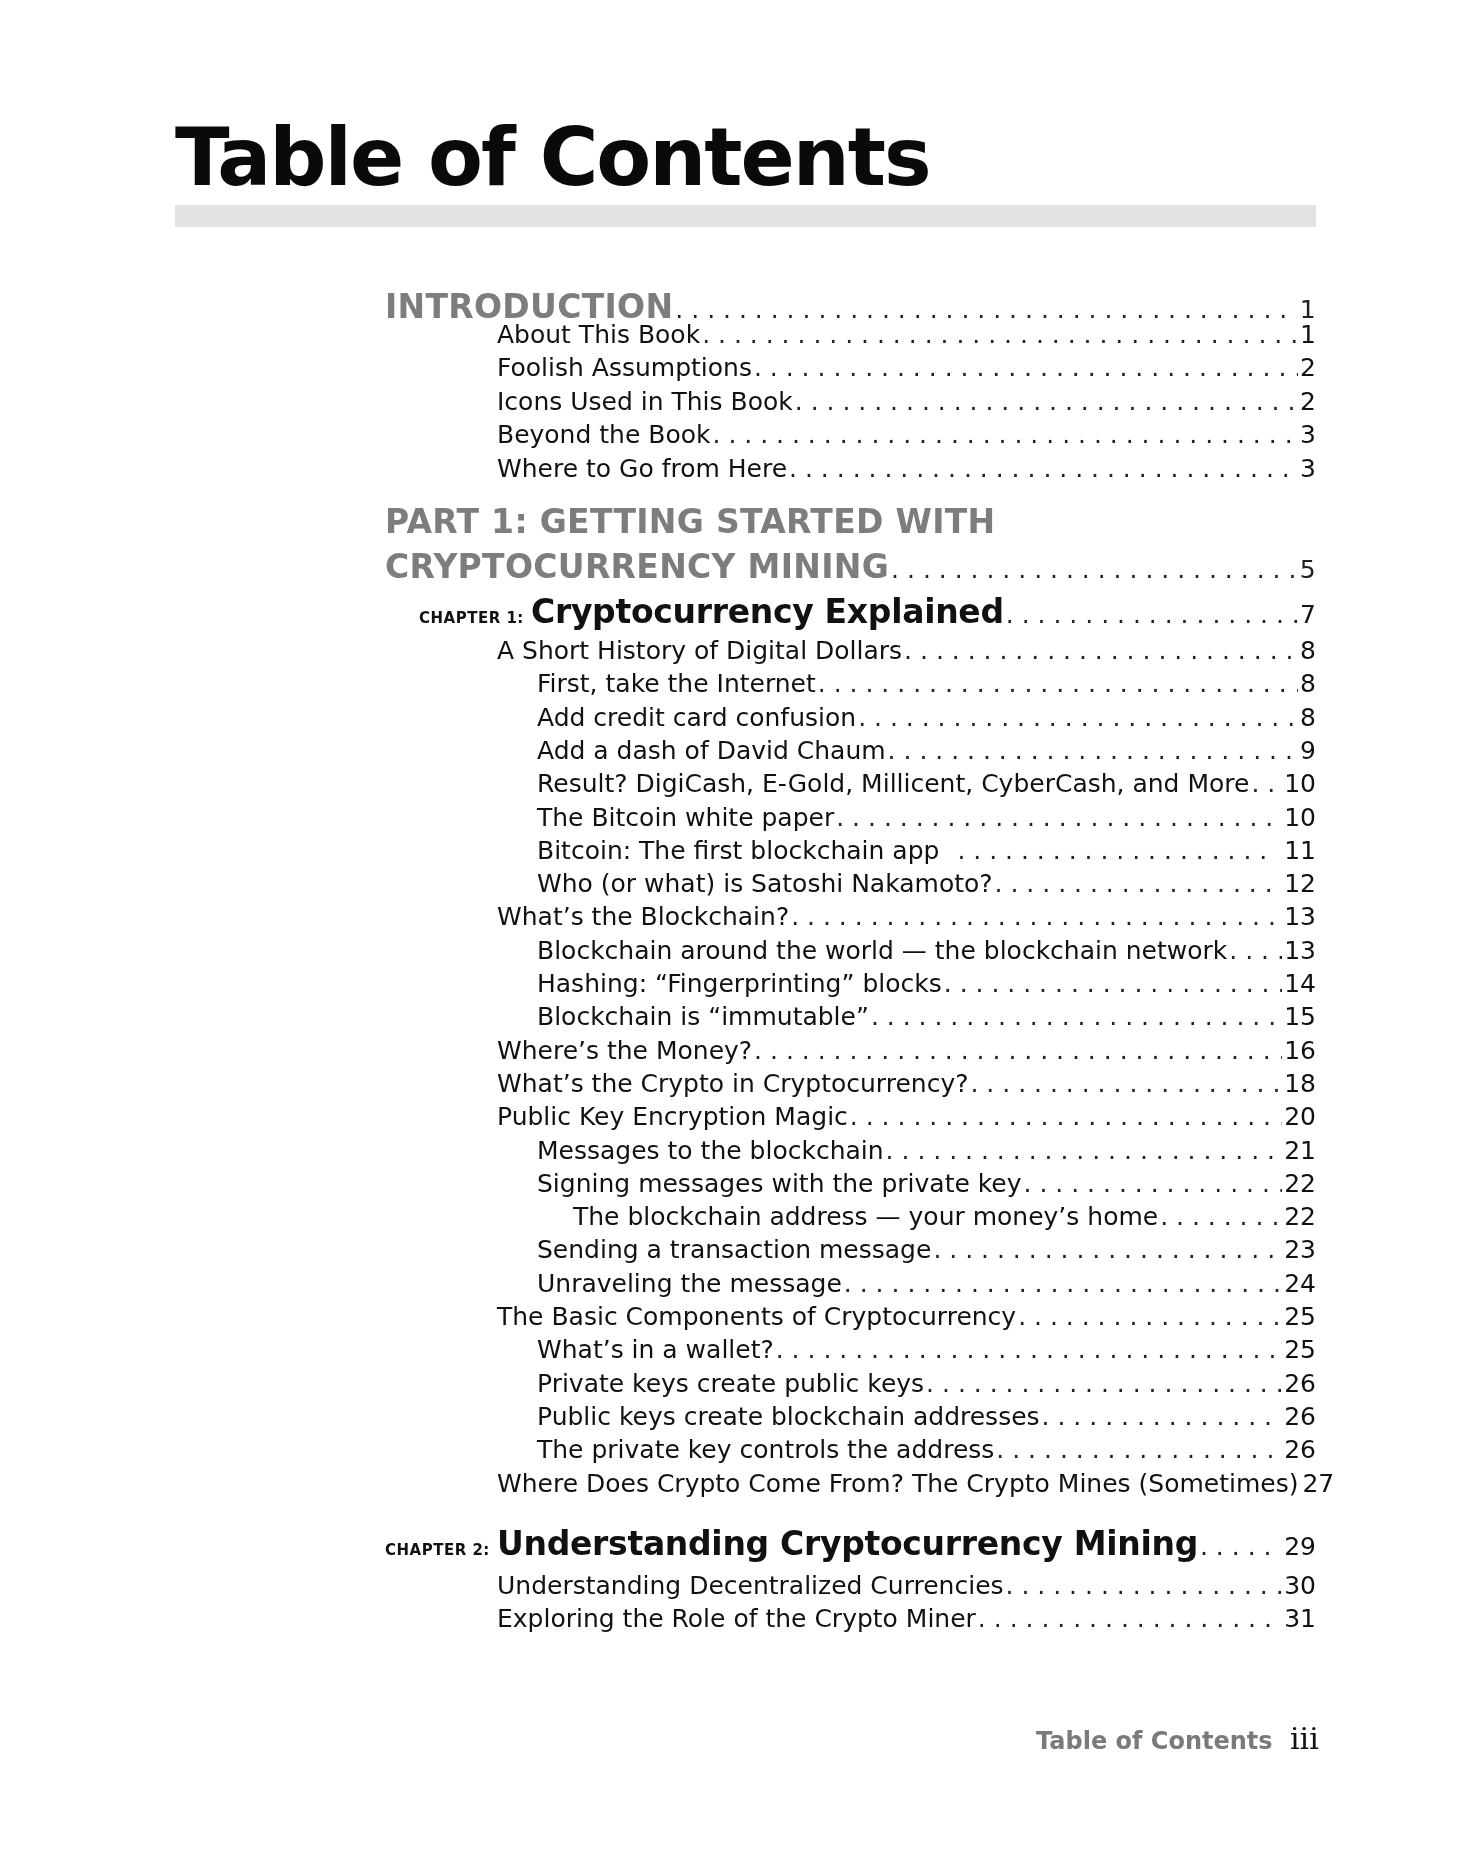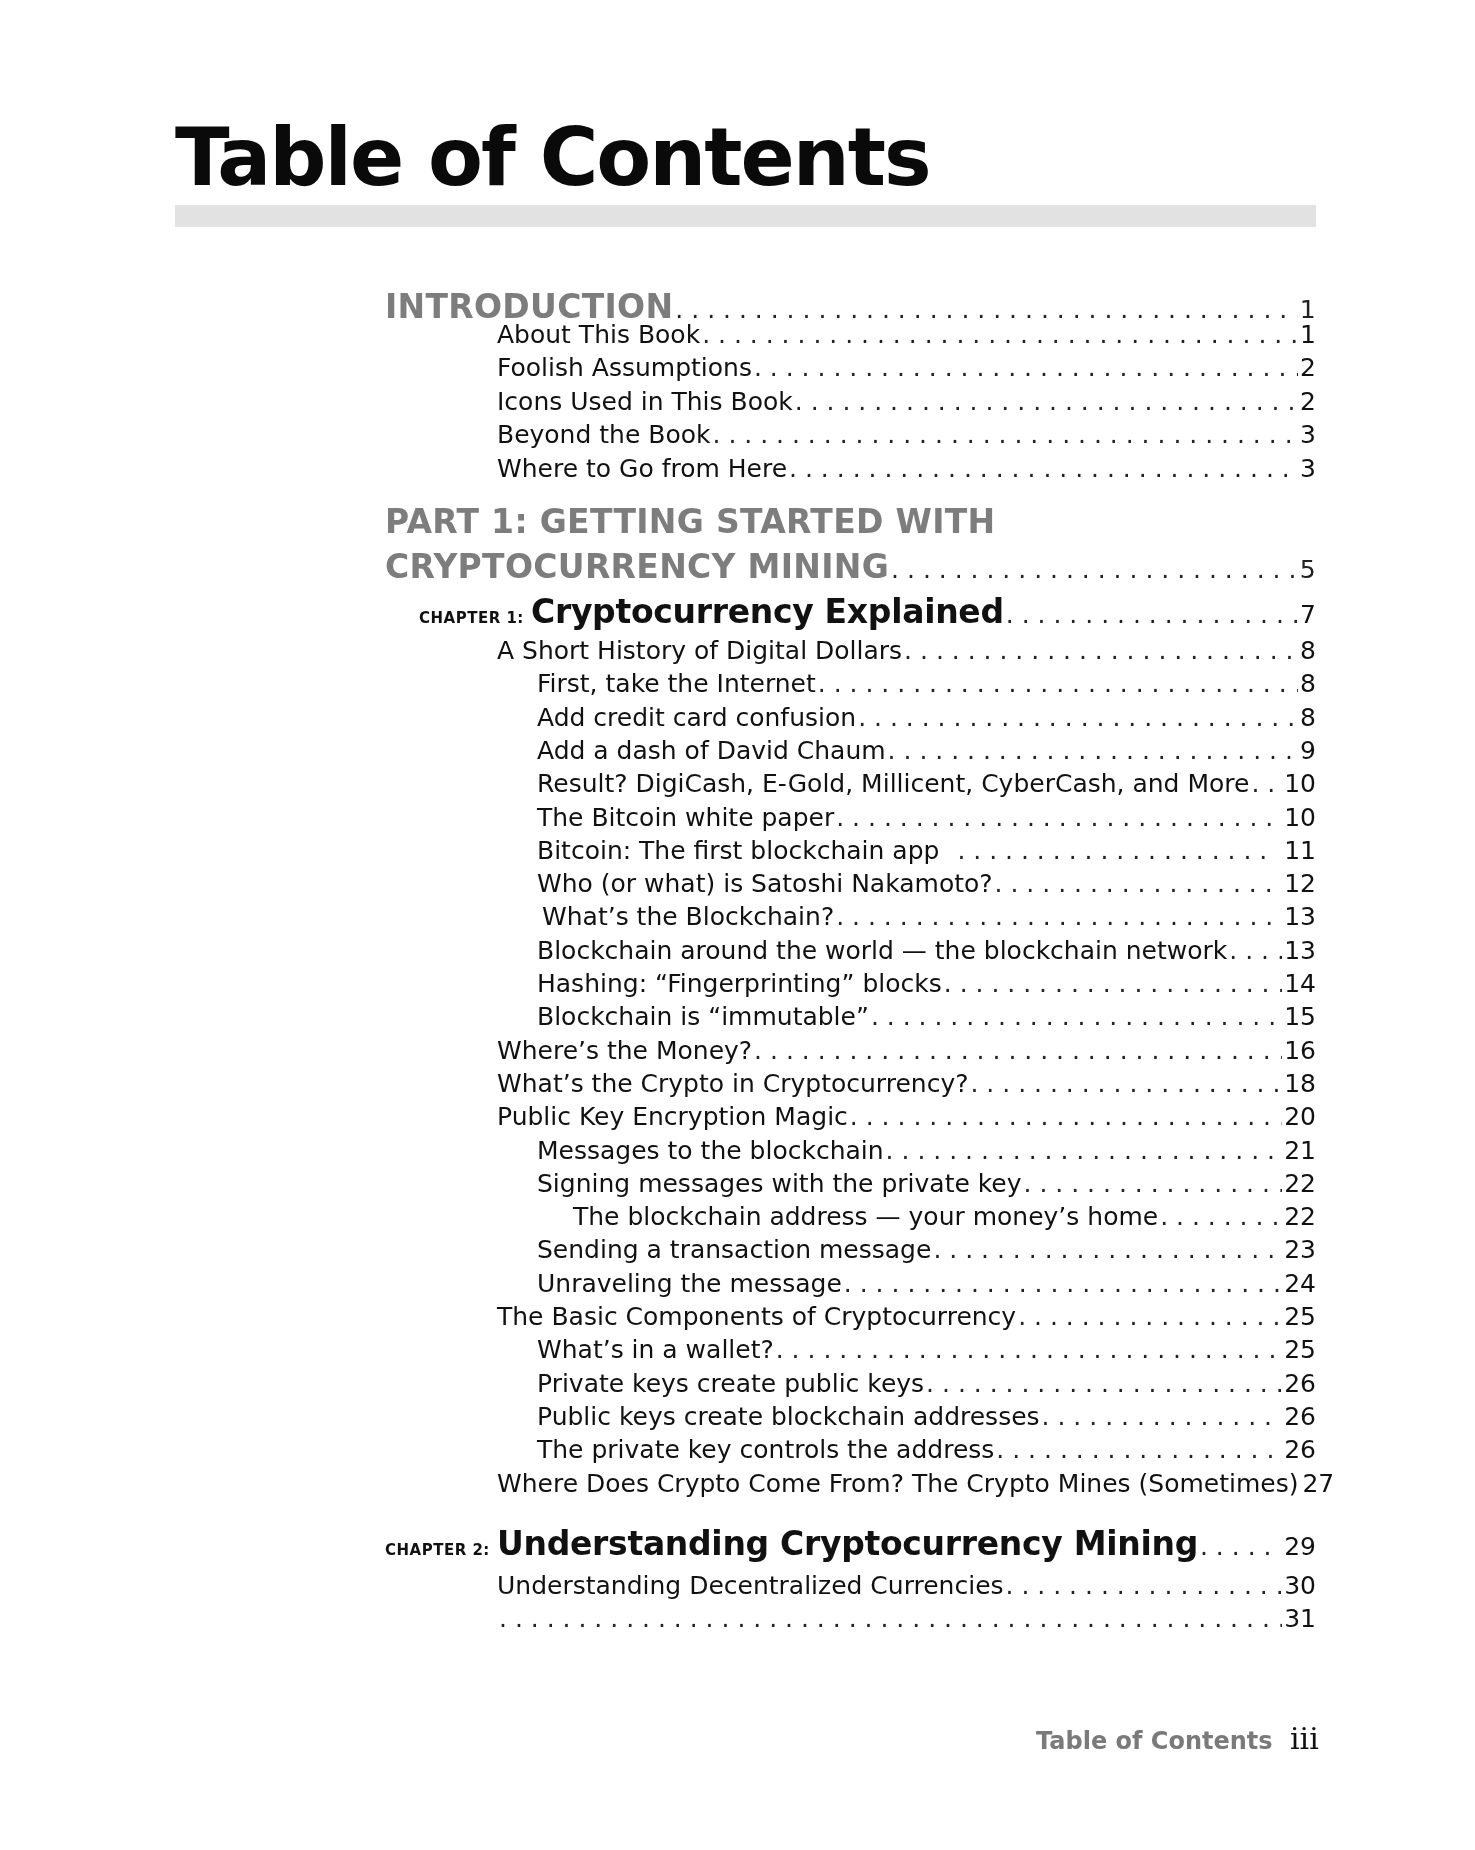--- a/index.html
+++ b/index.html
@@ -118,21 +118,21 @@
     <div class="row l2" style="top: 836px; gap: 16px;">
       <span class="lbl">Bitcoin: The first blockchain app</span>
       <span class="dots"></span>
       <span class="pg">11</span>
     </div>
     <div class="row l2" style="top: 869px;">
       <span class="lbl">Who (or what) is Satoshi Nakamoto?</span>
       <span class="dots"></span>
       <span class="pg">12</span>
     </div>
-    <div class="row l1" style="top: 902px; margin-left: 45px;">
+    <div class="row l1" style="top: 902px;">
       <span class="lbl">What’s the Blockchain?</span>
       <span class="dots"></span>
       <span class="pg">13</span>
     </div>
     <div class="row l2" style="top: 936px;">
       <span class="lbl">Blockchain around the world — the blockchain network</span>
       <span class="dots"></span>
       <span class="pg">13</span>
     </div>
     <div class="row l2" style="top: 969px;">
@@ -222,18 +222,19 @@
   <span class="lbl ctitle">Understanding Cryptocurrency Mining</span>
   <span class="dots"></span>
   <span class="pg">29</span>
 </div>
 <div class="row l1" style="top:1571px;">
   <span class="lbl">Understanding Decentralized Currencies</span>
   <span class="dots"></span>
   <span class="pg">30</span>
 </div>
 <div class="row l1" style="top:1604px;">
+  <span class="lbl">Exploring the Role of the Crypto Miner</span>
   <span class="dots"></span>
   <span class="pg">31</span>
 </div>
 
 <div class="footer-label">Table of Contents</div>
 <div class="footer-page">iii</div>
 
 </body></html>

